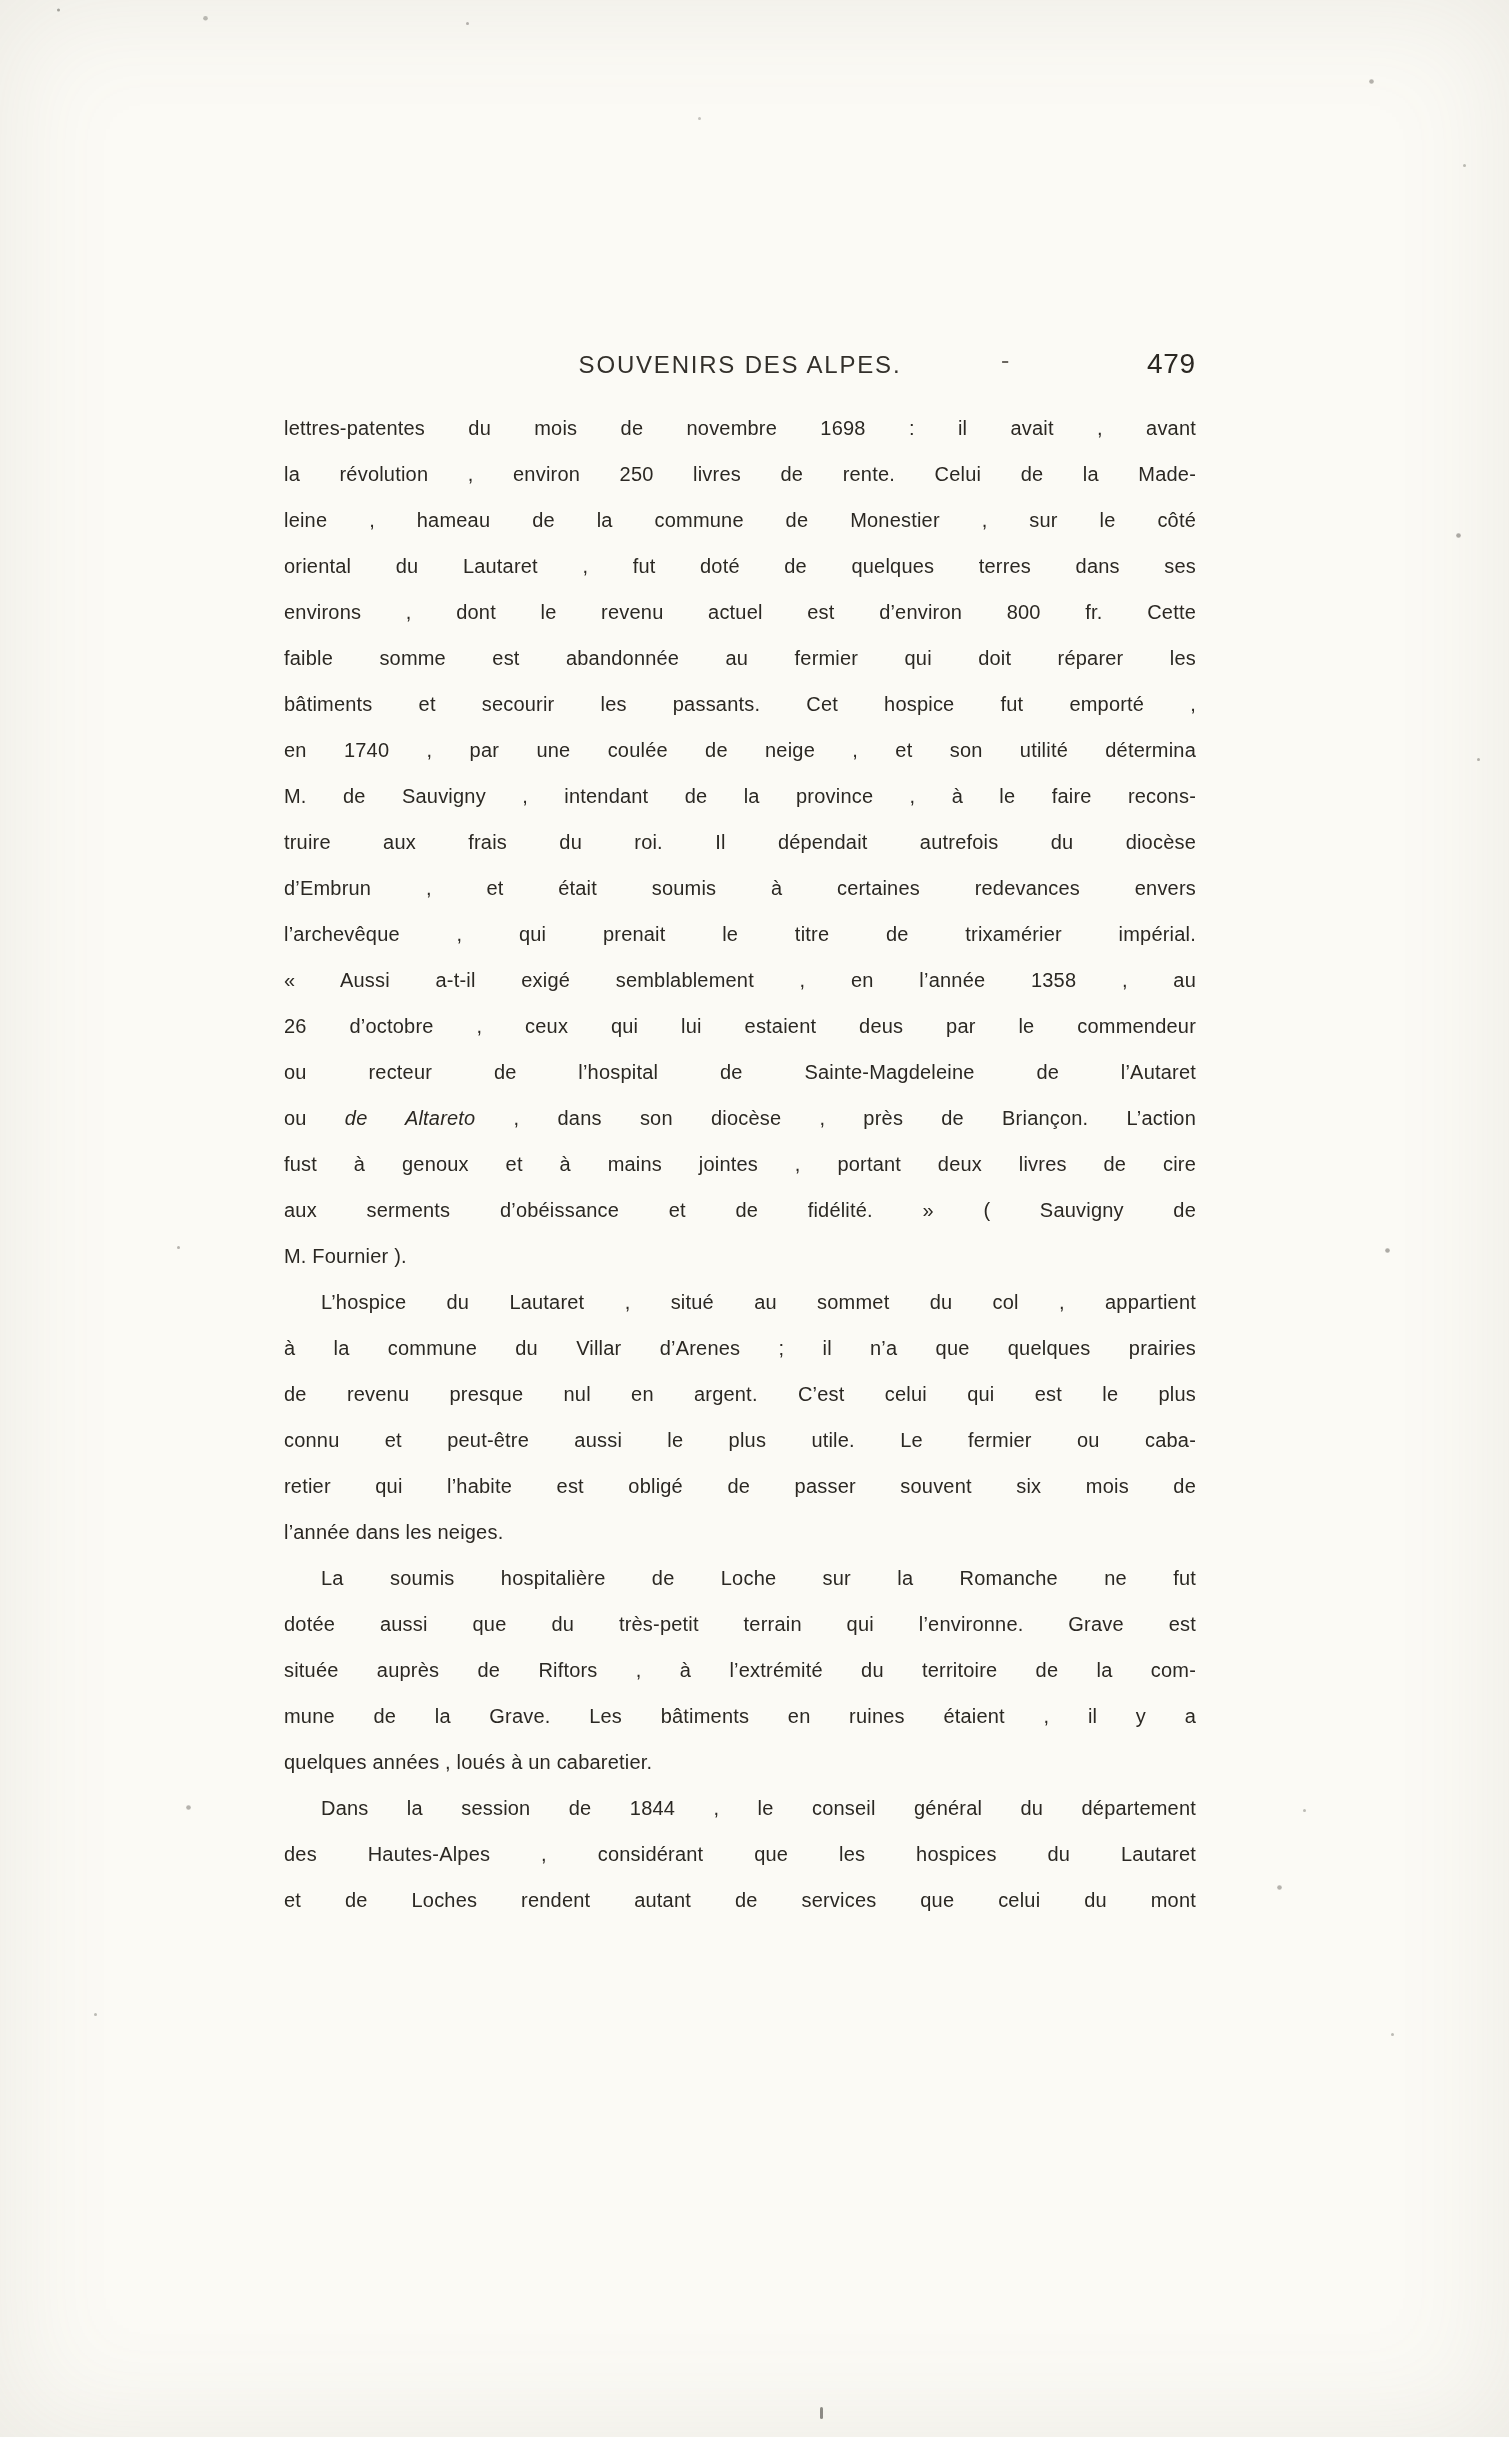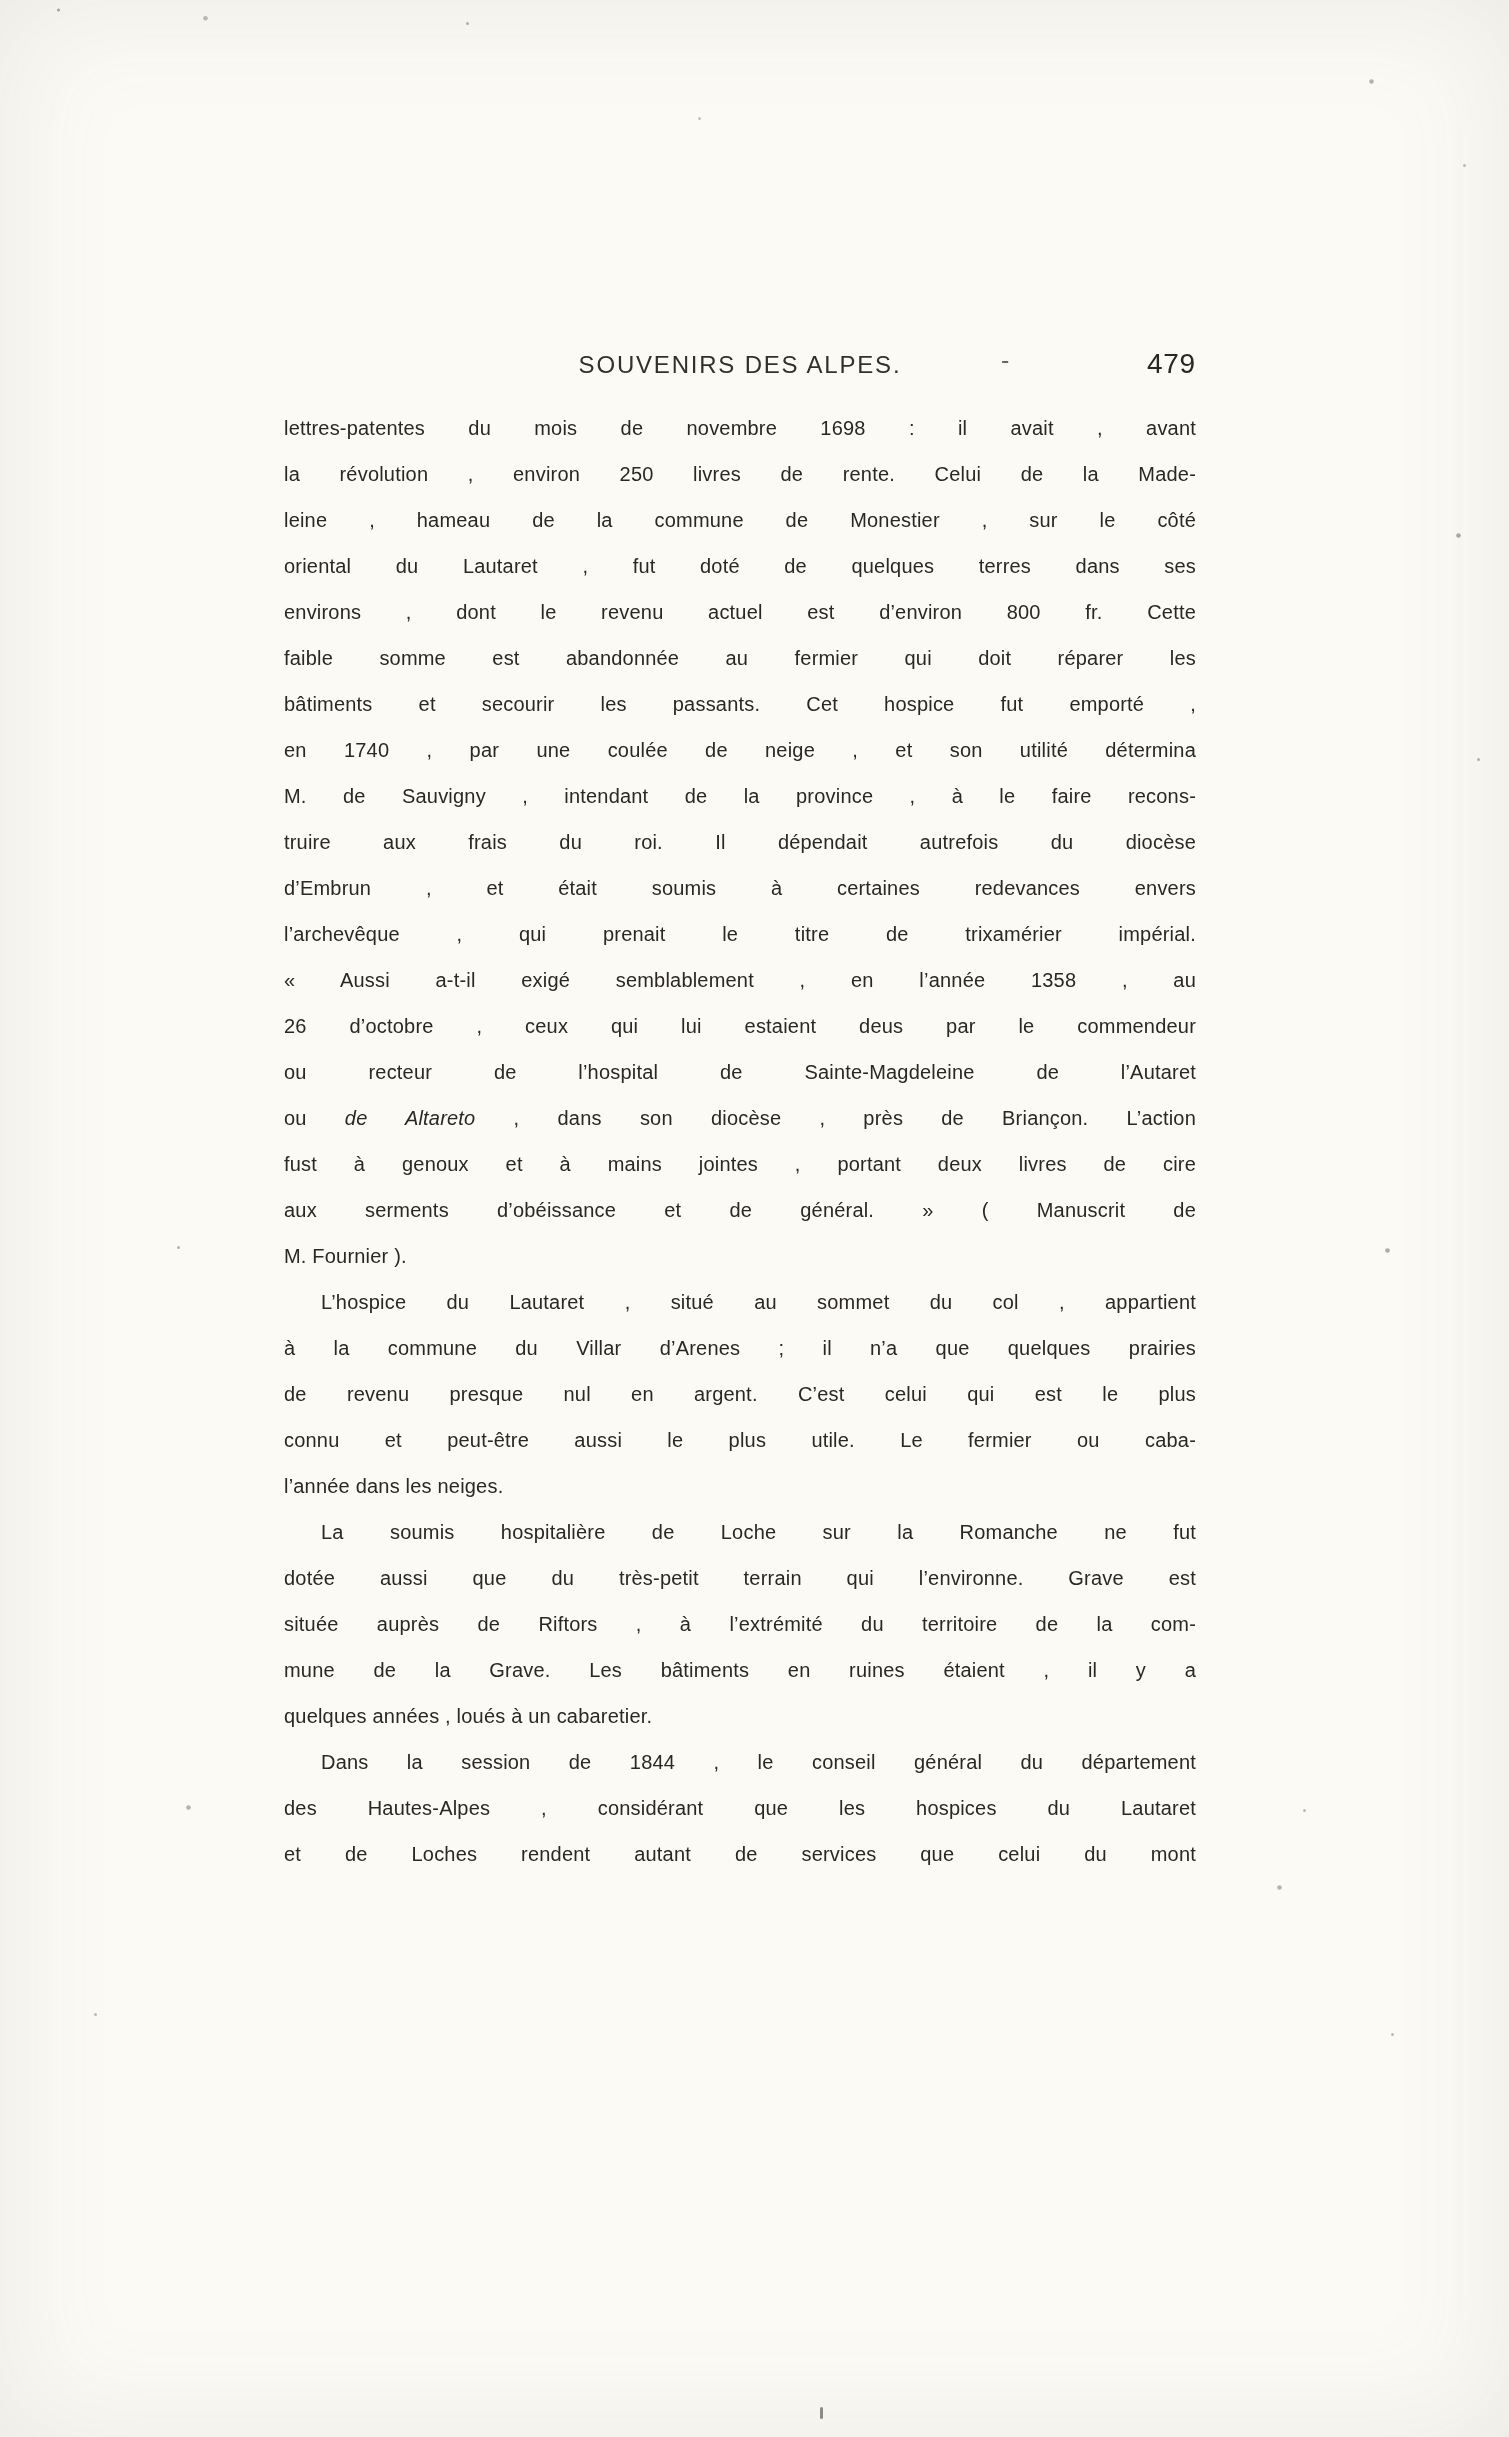--- a/index.html
+++ b/index.html
@@ -133,26 +133,27 @@
       <div class="line"><span>en 1740 , par une coulée de neige , et son utilité détermina</span></div>
       <div class="line"><span>M. de Sauvigny , intendant de la province , à le faire recons-</span></div>
       <div class="line"><span>truire aux frais du roi. Il dépendait autrefois du diocèse</span></div>
       <div class="line"><span>d’Embrun , et était soumis à certaines redevances envers</span></div>
       <div class="line"><span>l’archevêque , qui prenait le titre de trixamérier impérial.</span></div>
       <div class="line"><span>« Aussi a-t-il exigé semblablement , en l’année 1358 , au</span></div>
       <div class="line"><span>26 d’octobre , ceux qui lui estaient deus par le commendeur</span></div>
       <div class="line"><span>ou recteur de l’hospital de Sainte-Magdeleine de l’Autaret</span></div>
       <div class="line"><span>ou </span><span class="italic">de Altareto</span><span> , dans son diocèse , près de Briançon. L’action</span></div>
       <div class="line"><span>fust à genoux et à mains jointes , portant deux livres de cire</span></div>
-      <div class="line"><span>aux serments d’obéissance et de général. » ( Manuscrit de</span></div>
+      <div class="line"><span>aux serments d’obéissance et de fidélité. » ( Sauvigny de</span></div>
       <div class="line end"><span>M. Fournier ).</span></div>
       <div class="line indent"><span>L’hospice du Lautaret , situé au sommet du col , appartient</span></div>
       <div class="line"><span>à la commune du Villar d’Arenes ; il n’a que quelques prairies</span></div>
       <div class="line"><span>de revenu presque nul en argent. C’est celui qui est le plus</span></div>
       <div class="line"><span>connu et peut-être aussi le plus utile. Le fermier ou caba-</span></div>
+      <div class="line"><span>retier qui l’habite est obligé de passer souvent six mois de</span></div>
       <div class="line end"><span>l’année dans les neiges.</span></div>
       <div class="line indent"><span>La soumis hospitalière de Loche sur la Romanche ne fut</span></div>
       <div class="line"><span>dotée aussi que du très-petit terrain qui l’environne. Grave est</span></div>
       <div class="line"><span>située auprès de Riftors , à l’extrémité du territoire de la com-</span></div>
       <div class="line"><span>mune de la Grave. Les bâtiments en ruines étaient , il y a</span></div>
       <div class="line end"><span>quelques années , loués à un cabaretier.</span></div>
       <div class="line indent"><span>Dans la session de 1844 , le conseil général du département</span></div>
       <div class="line"><span>des Hautes-Alpes , considérant que les hospices du Lautaret</span></div>
       <div class="line"><span>et de Loches rendent autant de services que celui du mont</span></div>
     </main>

